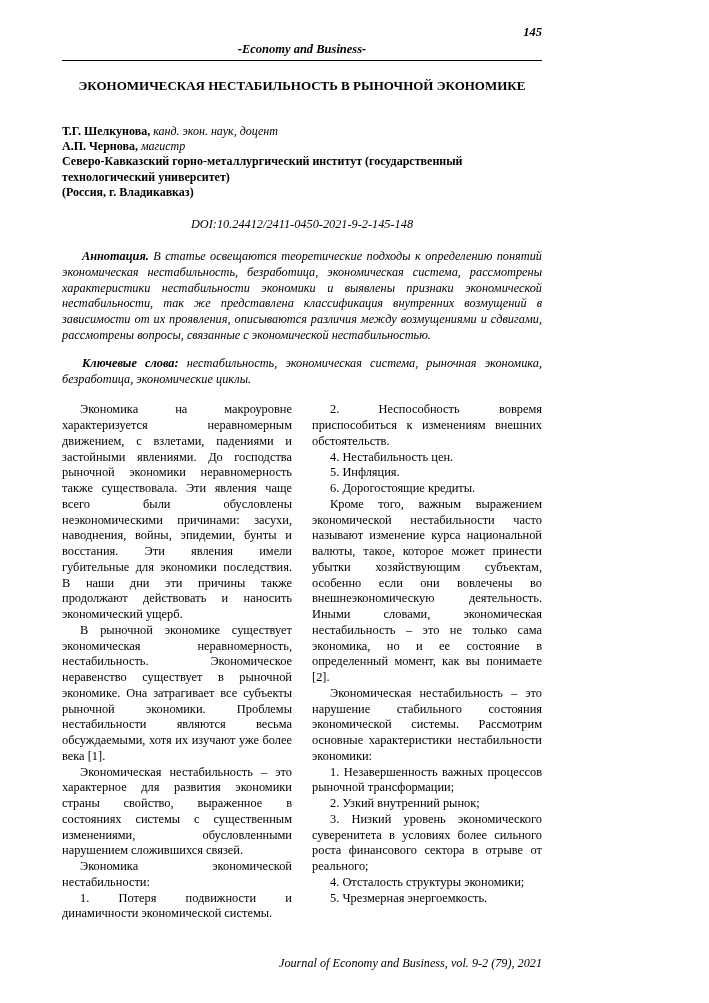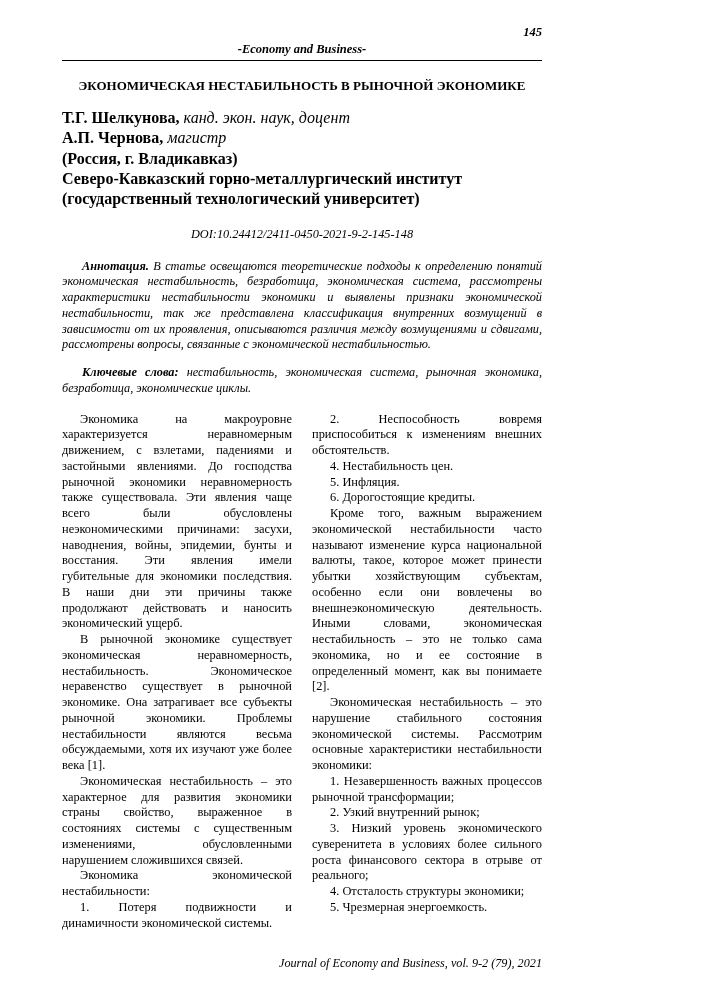--- a/index.html
+++ b/index.html
@@ -41,22 +41,22 @@
     height: 0;
   }
   .title {
     text-align: center;
     font-size: 13px;
     font-weight: bold;
     margin-top: 17px;
     line-height: 1.25;
   }
   .authors {
-    margin-top: 14px;
-    font-size: 16px;
+    margin-top: 30px;
+    font-size: 12px;
     line-height: 1.27;
   }
   .authors div {
     margin: 0;
   }
   .au-name {
     font-weight: bold;
   }
   .au-rank {
     font-style: italic;
@@ -137,22 +137,22 @@
 
   <div class="authors">
     <div>
       <span class="au-name">Т.Г. Шелкунова,</span>
       <span class="au-rank">канд. экон. наук, доцент</span>
     </div>
     <div>
       <span class="au-name">А.П. Чернова,</span>
       <span class="au-rank">магистр</span>
     </div>
+    <div class="affil">Северо-Кавказский горно-металлургический институт (государственный технологический университет)</div>
     <div class="affil">(Россия, г. Владикавказ)</div>
-    <div class="affil">Северо-Кавказский горно-металлургический институт (государственный технологический университет)</div>
   </div>
 
   <div class="doi">DOI:10.24412/2411-0450-2021-9-2-145-148</div>
 
   <p class="abstract">
     <span class="lead">Аннотация.</span>
     <span>В статье освещаются теоретические подходы к определению понятий экономическая нестабильность, безработица, экономическая система, рассмотрены характеристики нестабильности экономики и выявлены признаки экономической нестабильности, так же представлена классификация внутренних возмущений в зависимости от их проявления, описываются различия между возмущениями и сдвигами, рассмотрены вопросы, связанные с экономической нестабильностью.</span>
   </p>
   <p class="keywords">
     <span class="lead">Ключевые слова:</span>

